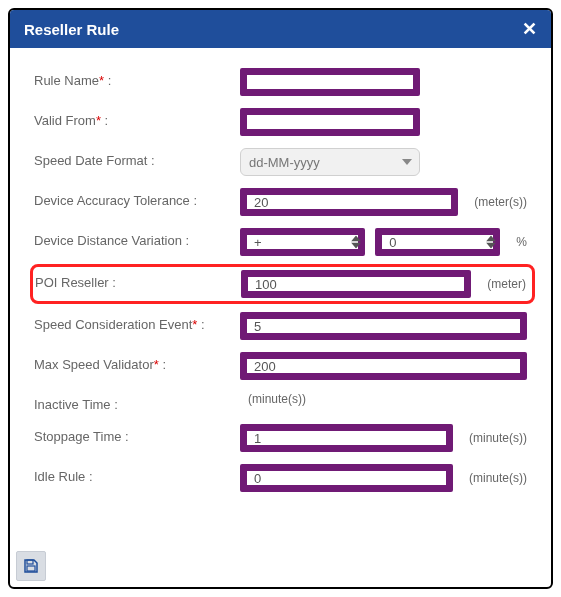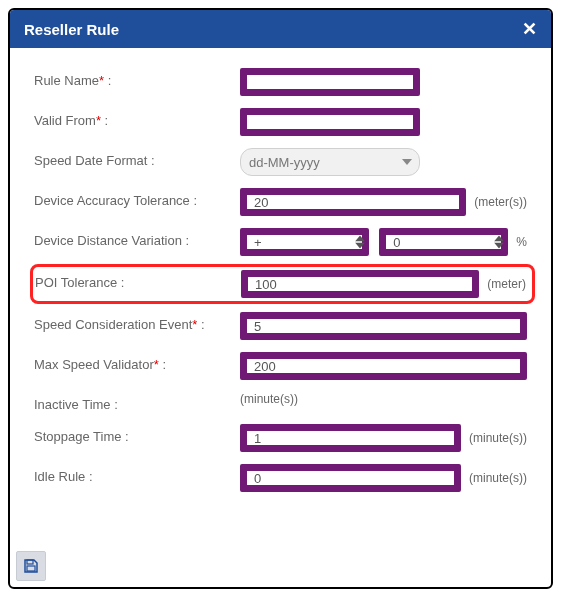--- a/index.html
+++ b/index.html
@@ -66,20 +66,21 @@
     flex: 1 1 auto;
     display: flex;
     align-items: center;
     gap: 8px;
   }
   .suffix {
     flex: 0 0 auto;
     color: #666;
     font-size: 12px;
     white-space: nowrap;
+    margin-left: 8px;
   }
   input[type=text], textarea, select {
     width: 100%;
     border: 7px solid #701a75;
     background: #fff;
     font-family: inherit;
     font-size: 13px;
     color: #555;
     padding: 5px 7px;
     border-radius: 2px;
@@ -91,21 +92,21 @@
     width: 100%;
   }
   .select-wrap .select-display {
     width: 100%;
     height: 28px;
     border: 1px solid #d0d0d0;
     background: #f1f1f1;
     color: #777;
     font-size: 13px;
     padding: 5px 24px 5px 8px;
-    border-radius: 12px;
+    border-radius: 6px;
     display: flex;
     align-items: center;
   }
   .select-wrap .caret, .spinner .caret, .select-native .caret {
     position: absolute;
     right: 8px;
     top: 50%;
     transform: translateY(-50%);
     pointer-events: none;
   }
@@ -240,21 +241,21 @@
                       <polygon points="0,0 10,0 5,6" fill="#555"></polygon>
                     </svg></span>
               </div>
             </div>
           </div>
           <span class="suffix">%</span>
         </div>
       </div>
 
       <div class="row highlight">
-        <div class="lbl">POI Tolerance :</div>
+        <div class="lbl">POI Reseller :</div>
         <div class="ctrl">
           <input type="text" value="100" style="">
           <span class="suffix">(meter)</span>
         </div>
       </div>
 
       <div class="row">
         <div class="lbl">
           <span>Speed Consideration Event</span><span class="req">*</span><span> :</span>
         </div>

